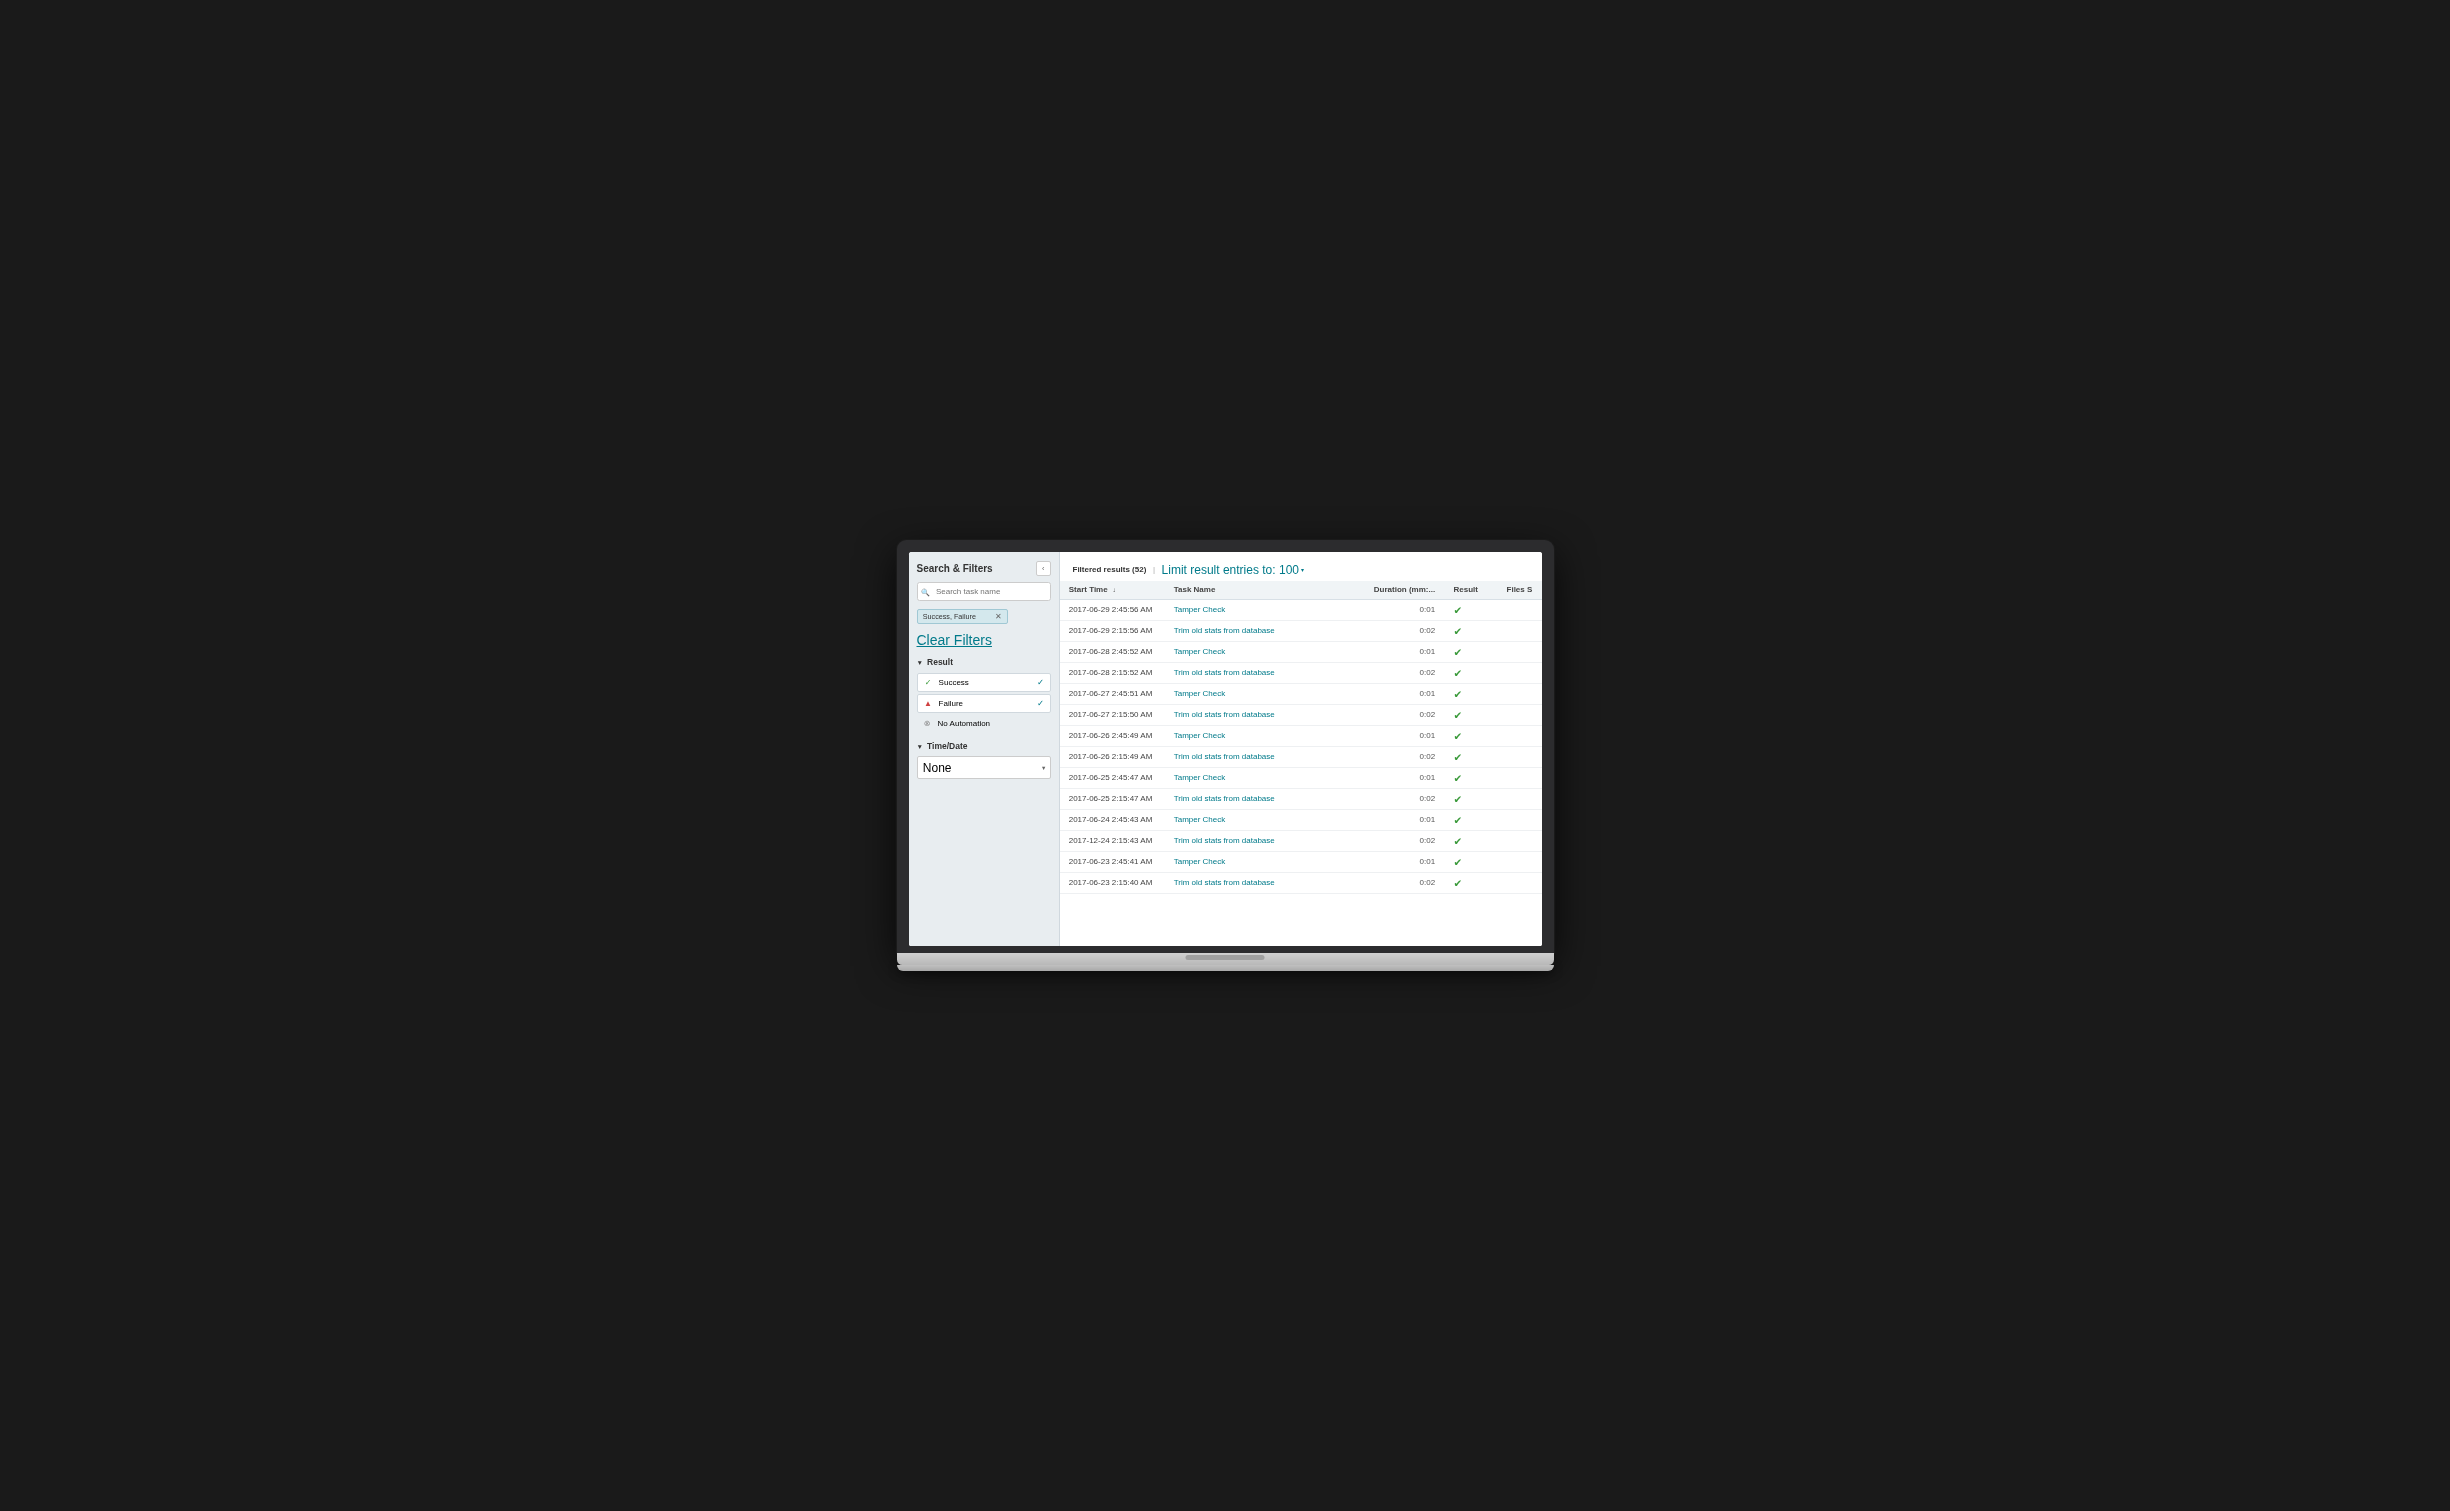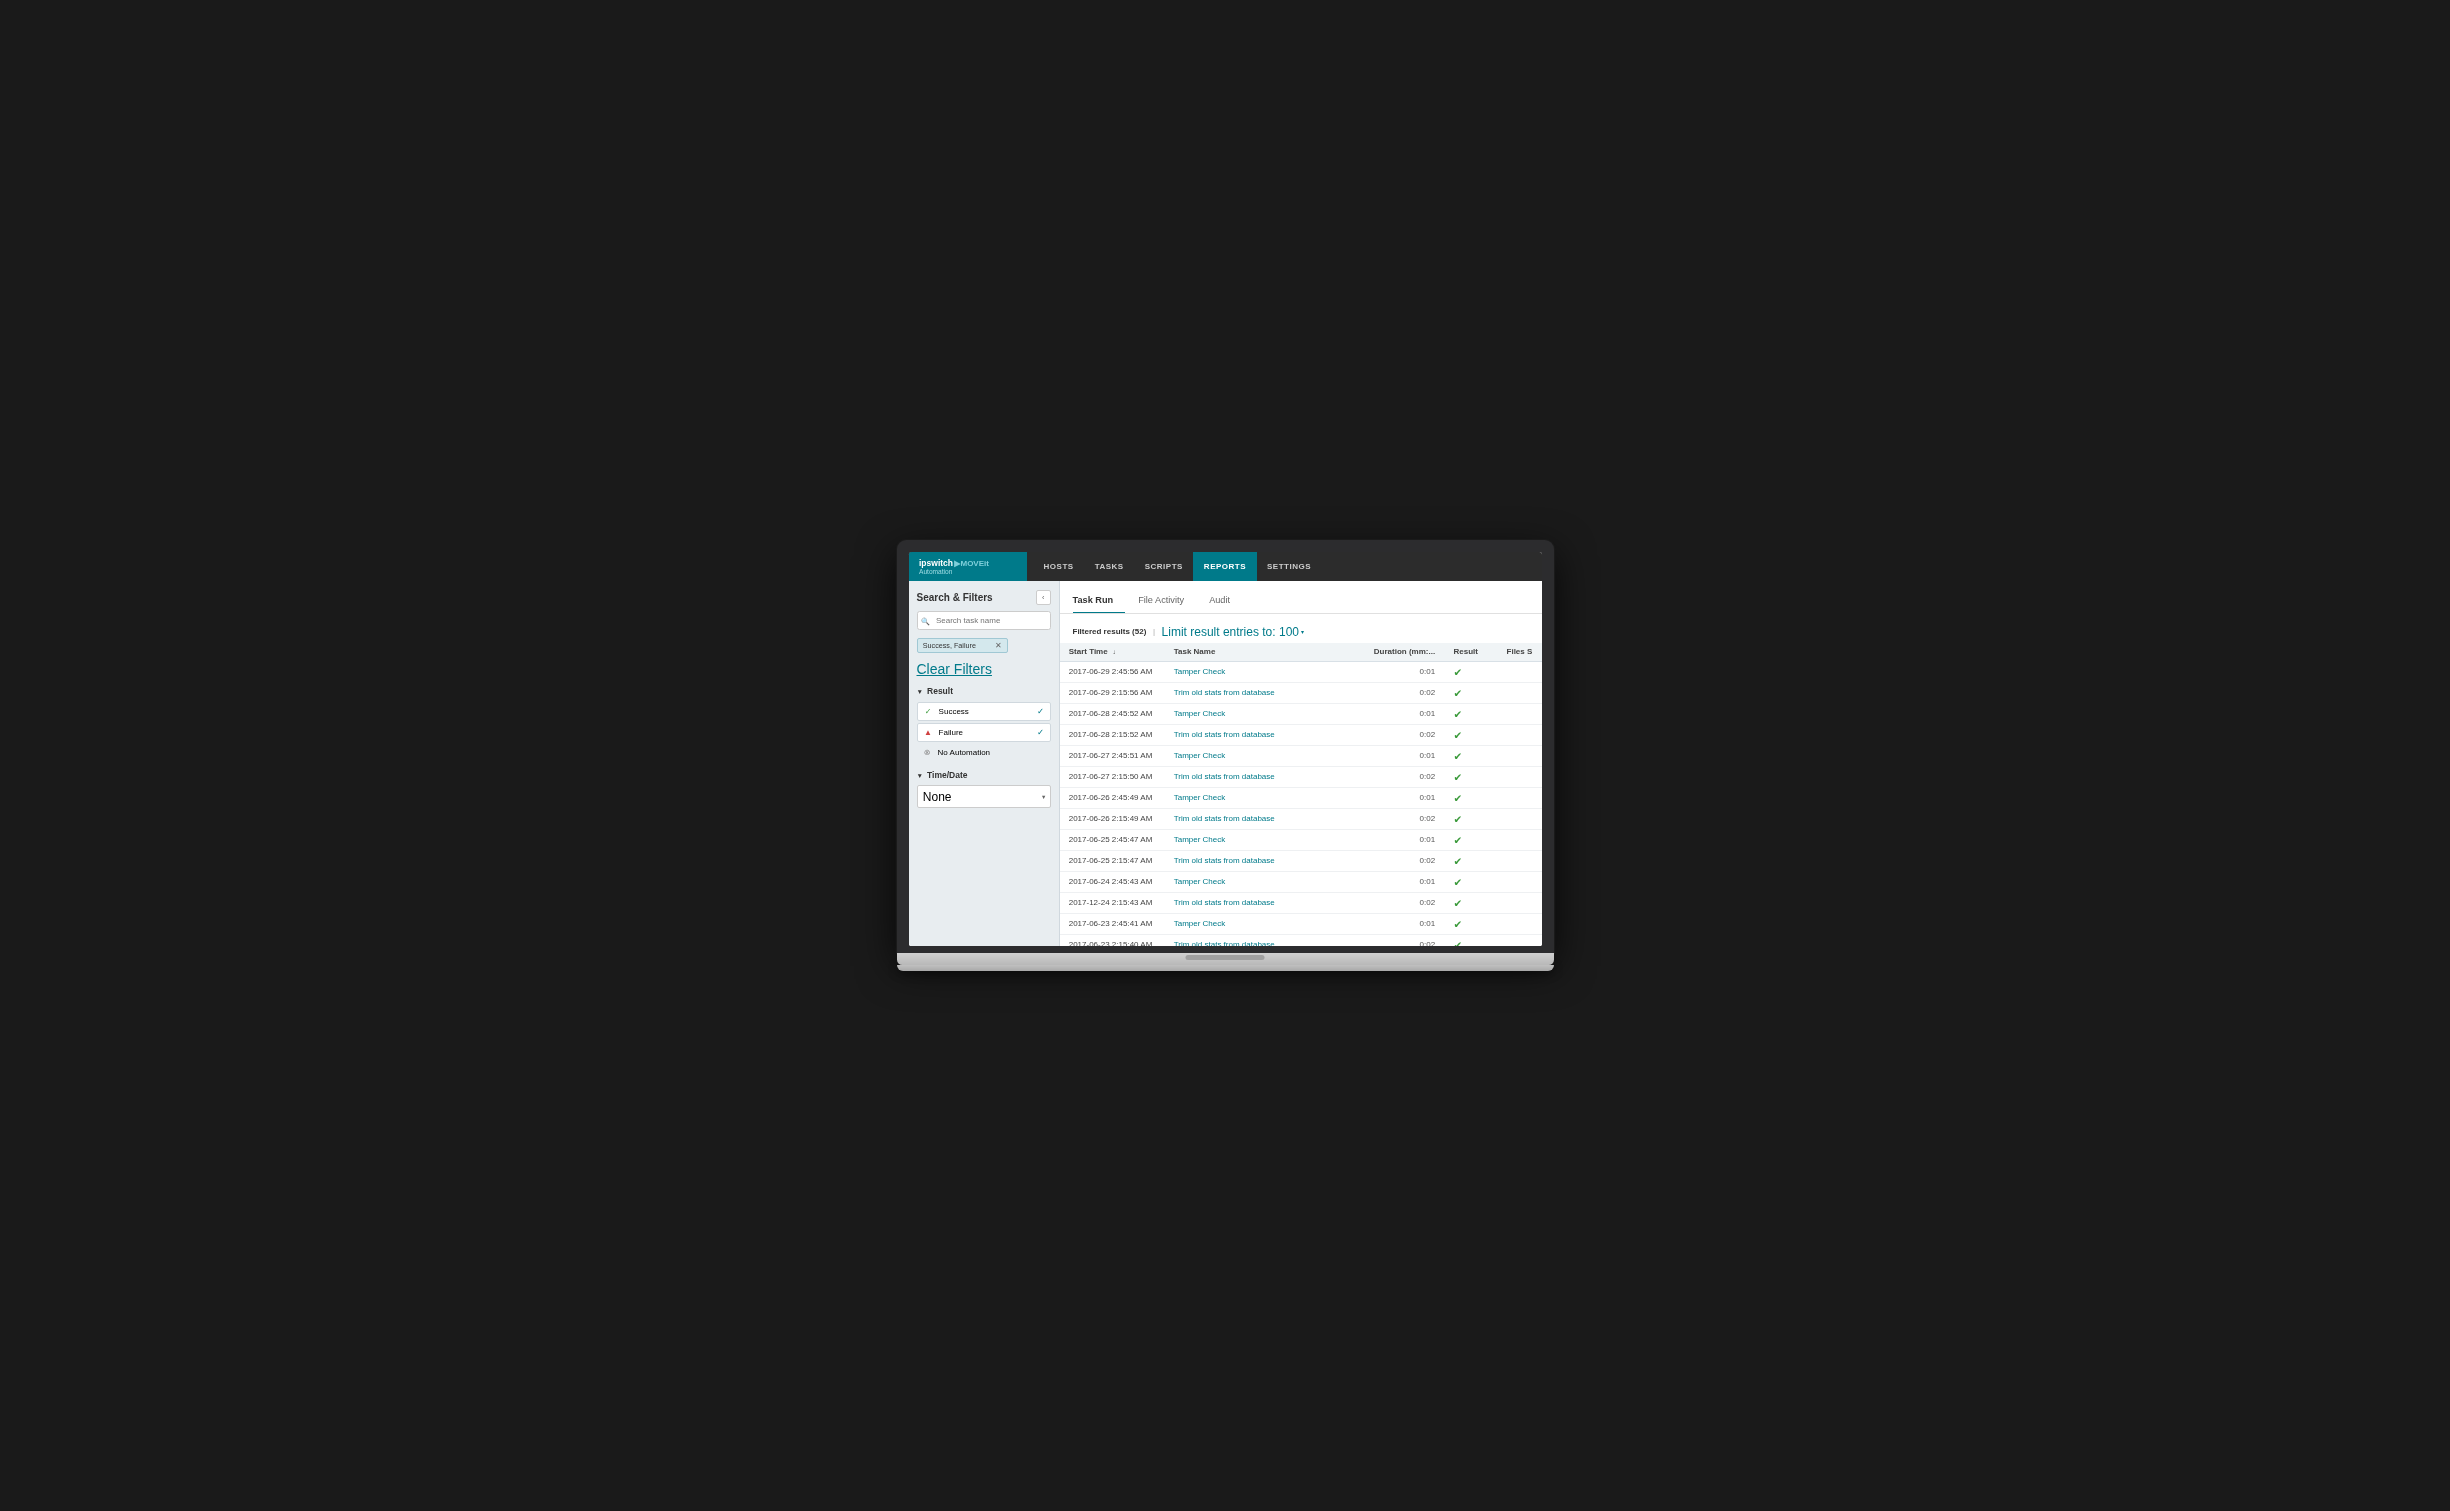--- a/index.html
+++ b/index.html
@@ -376,38 +376,20 @@
     .col-files { width: 39px; }
   </style>
 </head>
 <body>
 
 <div class="laptop-shell">
   <div class="laptop-screen-bezel">
     <div class="laptop-screen">
       <div class="app">
 
-        <nav class="navbar">
-          <div class="logo-area">
-            <div>
-              <div style="display:flex;align-items:baseline;gap:1.3px;">
-                <span style="color:#fff;font-size:8.5px;font-weight:700;">ipswitch</span>
-                <span style="color:#7ecfda;font-size:8px;font-weight:600;">▶MOVEit</span>
-              </div>
-              <span class="logo-automation">Automation</span>
-            </div>
-          </div>
-          <div class="nav-links">
-            <a class="nav-link">HOSTS</a>
-            <a class="nav-link">TASKS</a>
-            <a class="nav-link">SCRIPTS</a>
-            <a class="nav-link active">REPORTS</a>
-            <a class="nav-link">SETTINGS</a>
-          </div>
-        </nav>
 
         <div class="main-content">
 
           <aside class="sidebar">
             <div class="sidebar-header">
               <span class="sidebar-title">Search &amp; Filters</span>
               <button class="sidebar-collapse-btn">‹</button>
             </div>
 
             <div class="search-box">
@@ -455,27 +437,20 @@
                   <option>Today</option>
                   <option>Last 7 days</option>
                   <option>Last 30 days</option>
                   <option>Custom</option>
                 </select>
               </div>
             </div>
           </aside>
 
           <div class="content-area">
-            <div class="content-header">
-              <div class="tabs">
-                <div class="tab active">Task Run</div>
-                <div class="tab">File Activity</div>
-                <div class="tab">Audit</div>
-              </div>
-            </div>
 
             <div class="table-container">
               <div class="results-bar">
                 <span class="filtered">Filtered results (52)</span>
                 <span class="divider">|</span>
                 <span class="limit-btn">Limit result entries to: 100</span>
               </div>
 
               <table>
                 <thead>

